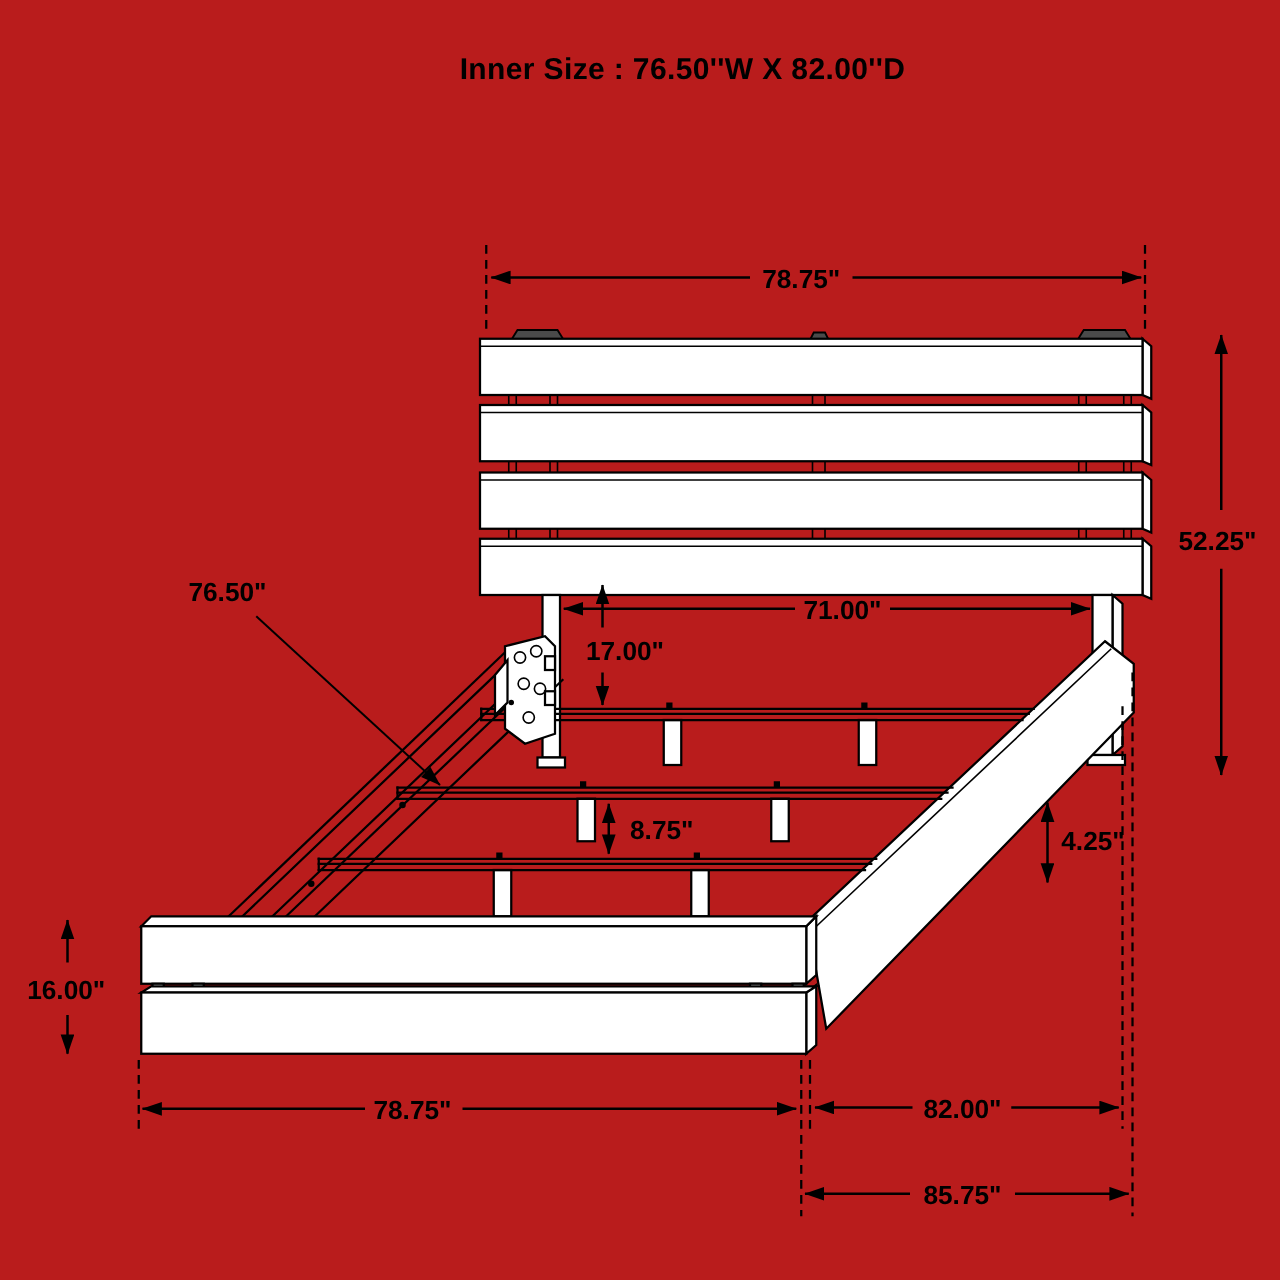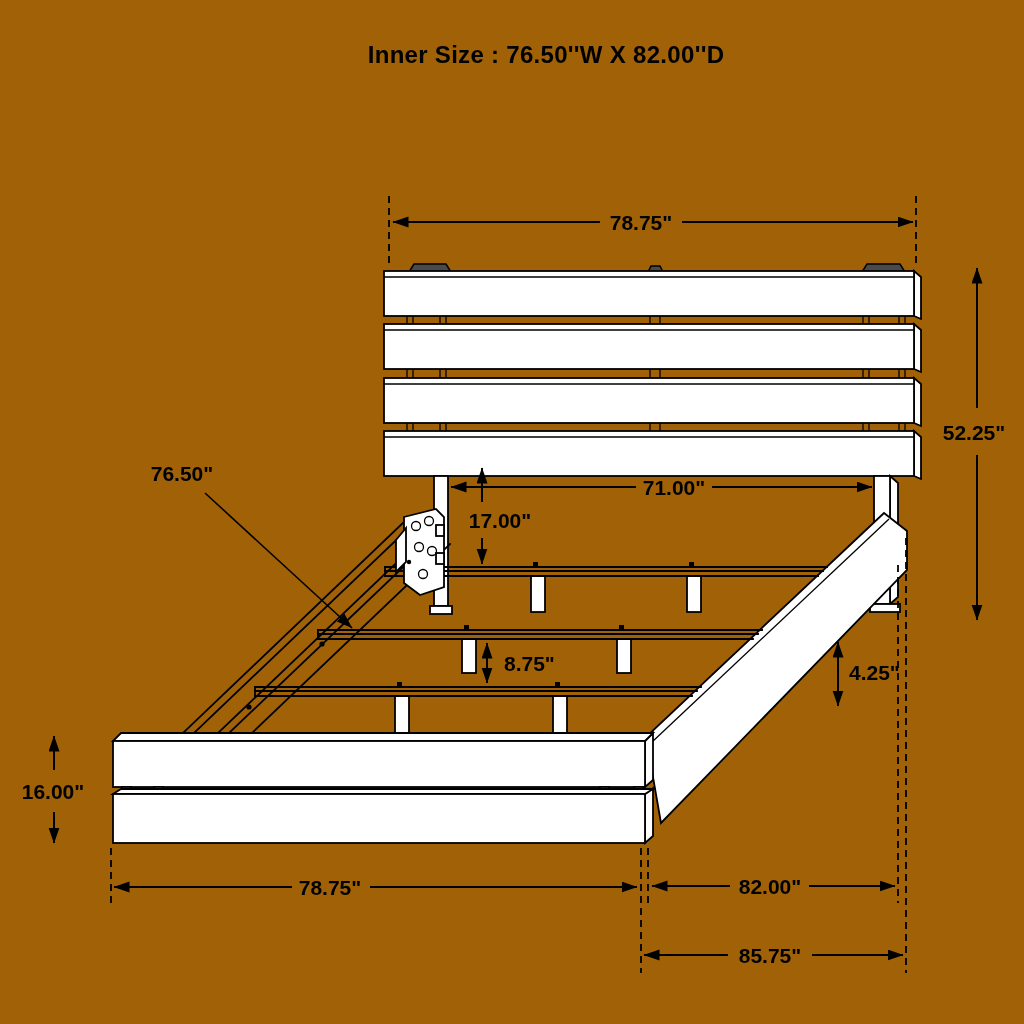--- a/index.html
+++ b/index.html
@@ -1,16 +1,16 @@
 <!DOCTYPE html>
 <html><head>
 <meta charset="utf-8">
 <style>
   html,body{margin:0;padding:0;background:#ffffff;}
-  .page{width:1024px;height:1024px;position:relative;background:#a16207;overflow:hidden;}
+  .page{width:1024px;height:1024px;position:relative;background:#b91c1c;overflow:hidden;}
   svg text{
     font-family:"Liberation Sans","DejaVu Sans",sans-serif;
     font-weight:bold;
     fill:#000000;
     font-size:21px;
   }
   svg text.title-text{font-size:24px;letter-spacing:0.3px;}
   .ln{stroke:#000000;stroke-width:1.8;fill:none;stroke-linecap:square;}
   .thin{stroke:#000000;stroke-width:1.3;fill:none;}
   .fw{fill:#ffffff;stroke:#000000;stroke-width:1.8;stroke-linejoin:miter;}

